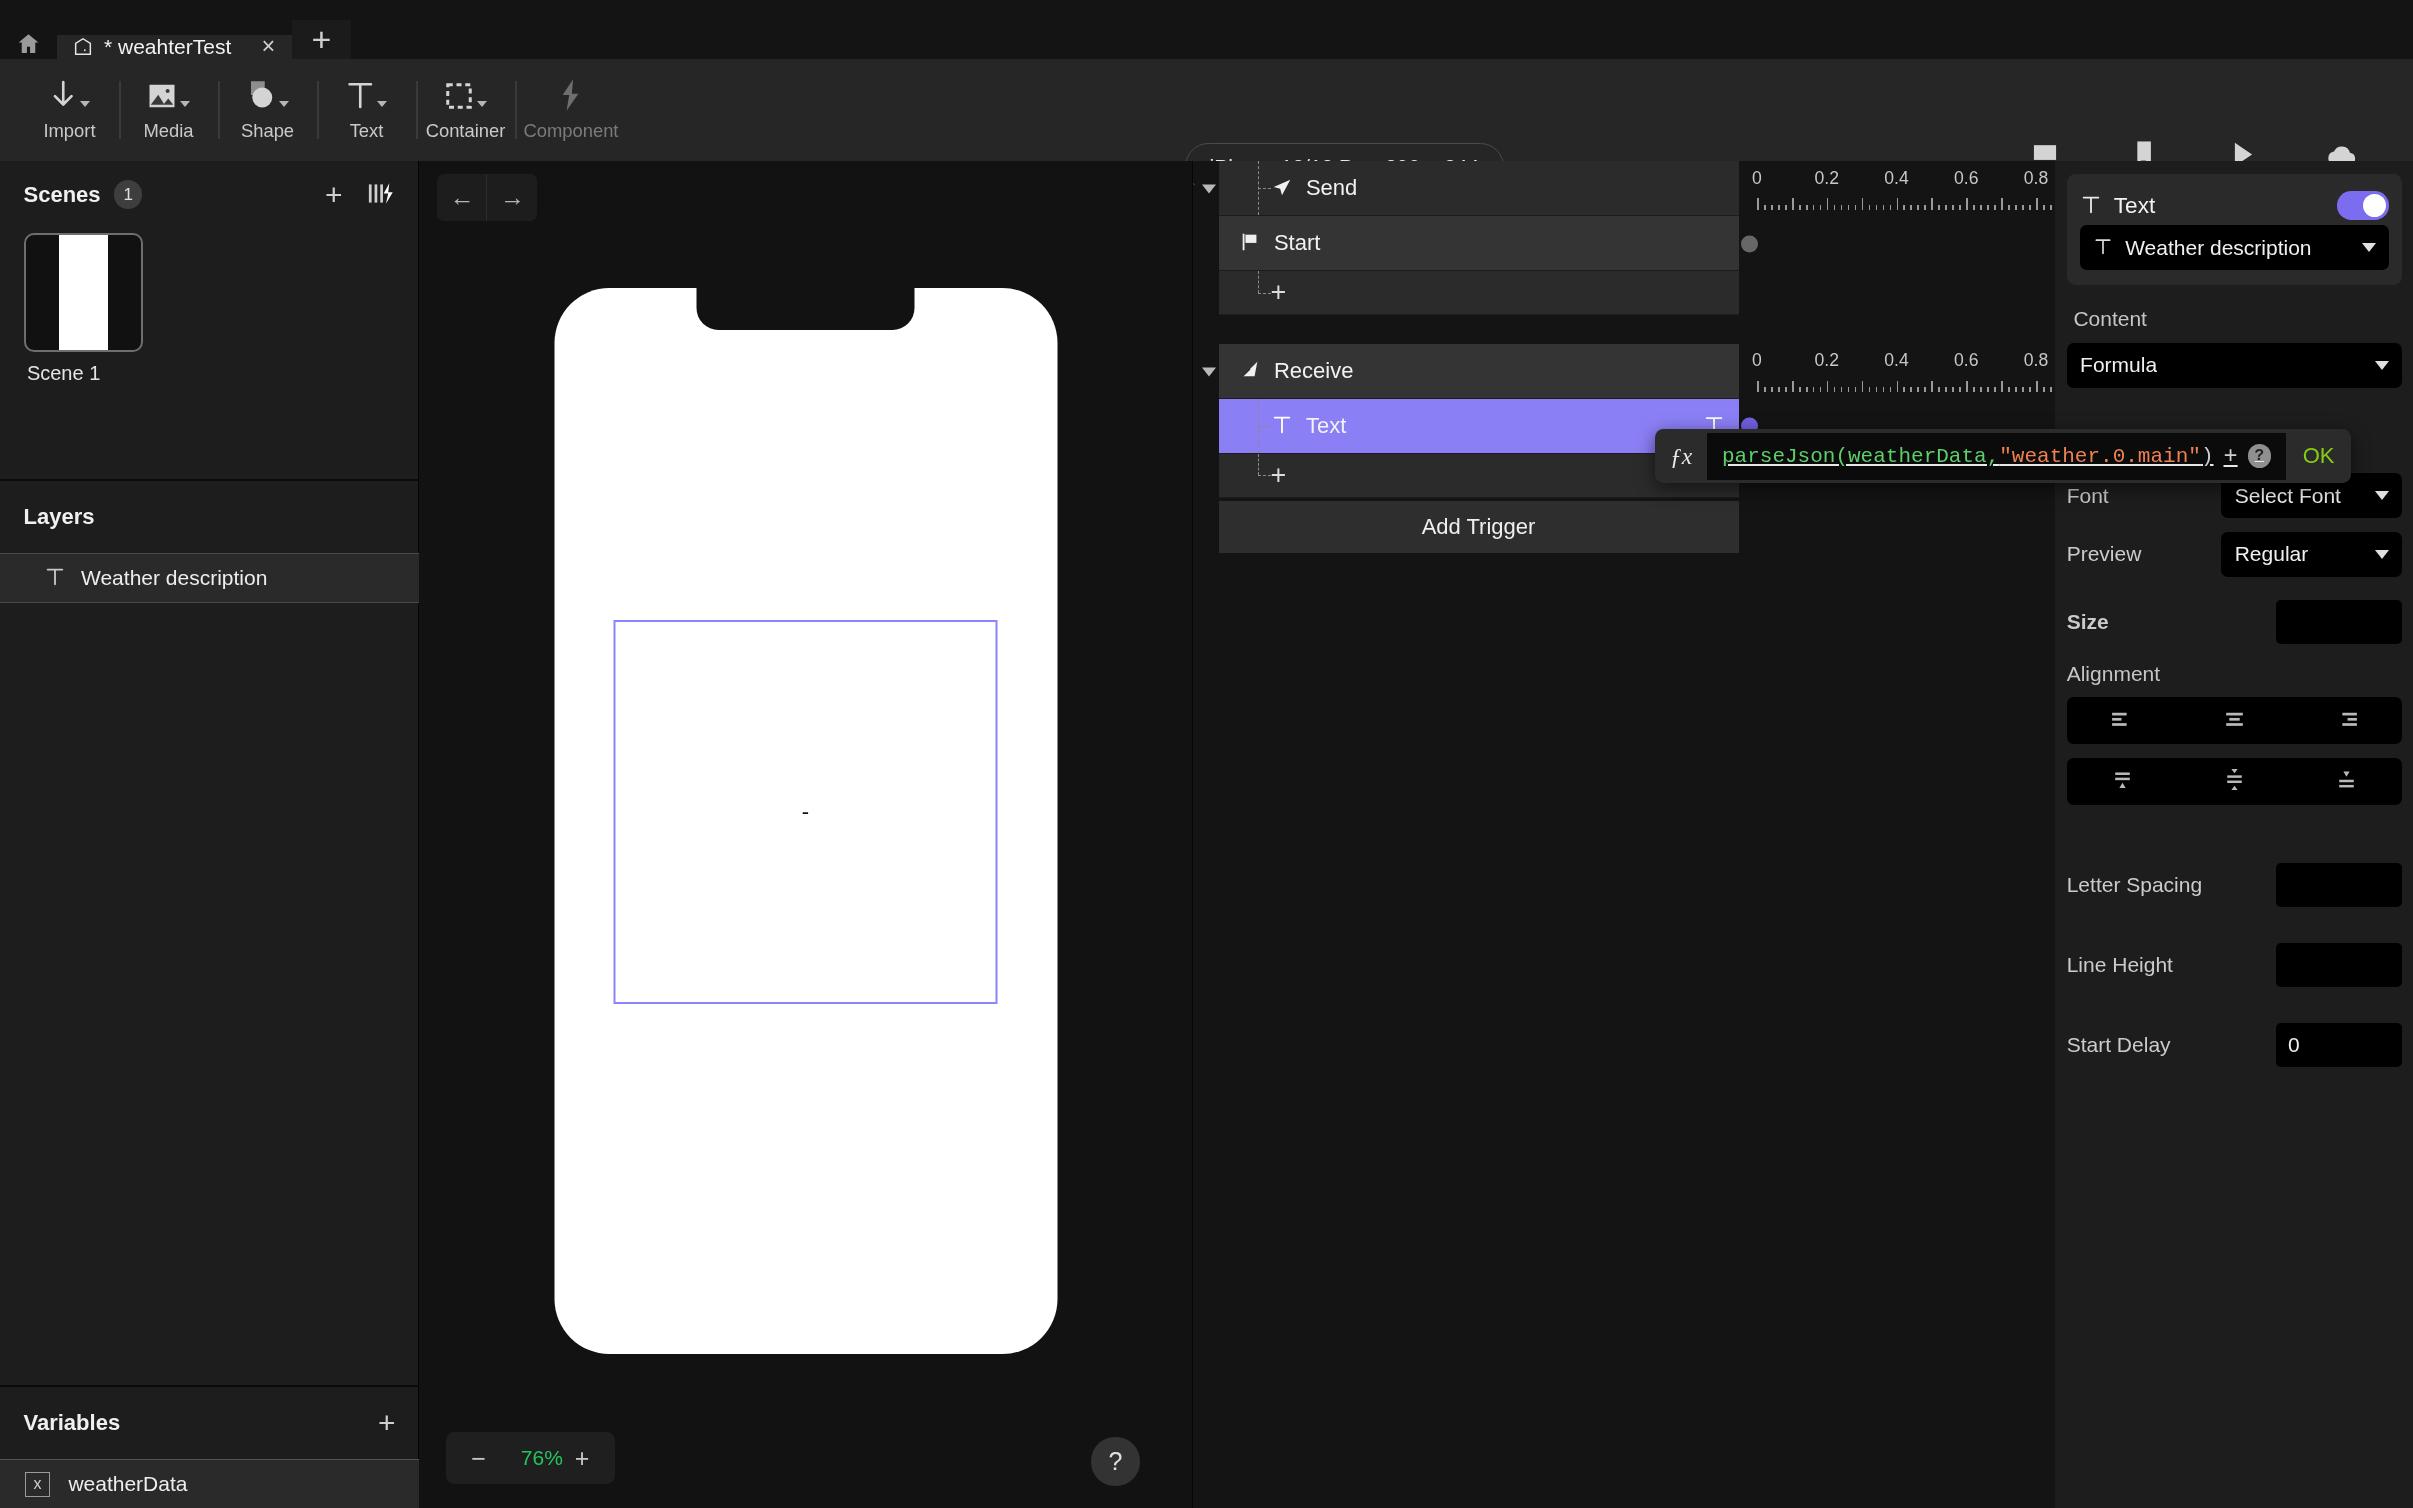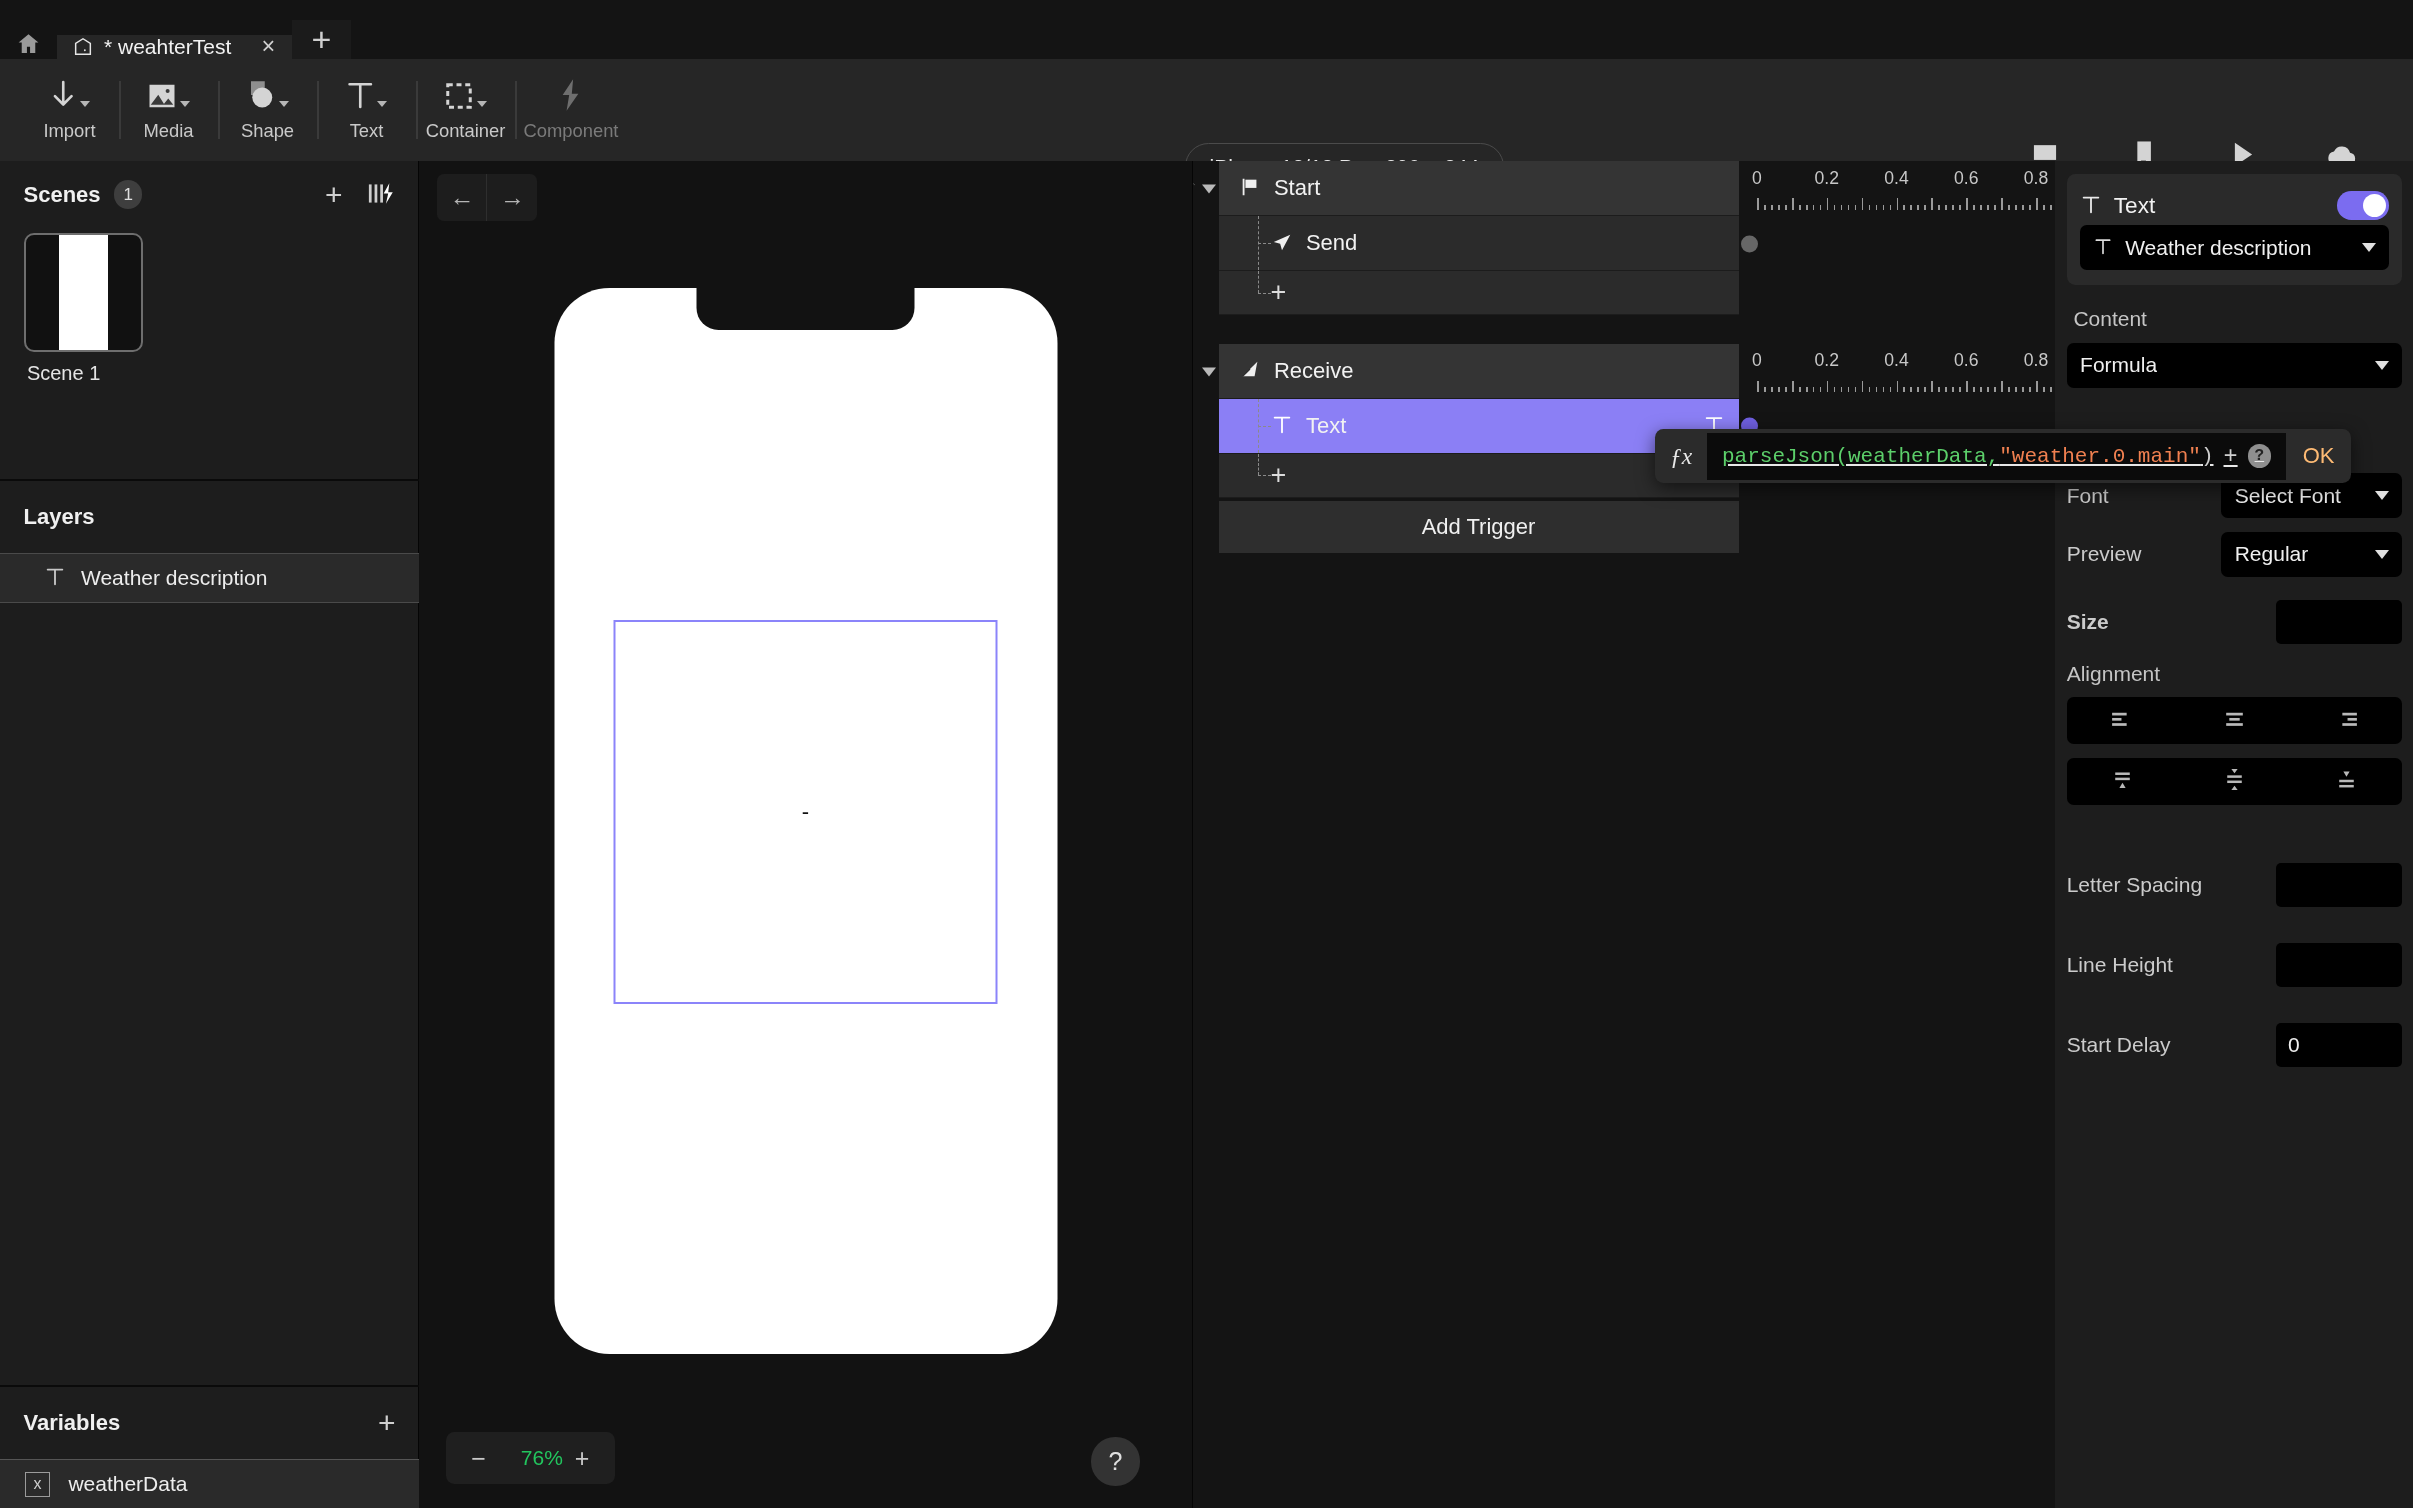--- a/index.html
+++ b/index.html
@@ -268,21 +268,21 @@
   .f-orange { color: #f08050; }
   .f-grey { color: #cfcfcf; }
   .f-plus { color: #cfcfcf; font-size: 23.5px; }
   .help-dot {
     width: 23.5px; height: 23.5px; border-radius: 11.7px; background: #8f8f8f;
     color: #222; font-size: 16px; font-weight: bold; display: flex;
     align-items: center; justify-content: center; cursor: pointer;
   }
   .ok-btn {
     width: 65px; height: 100%; display: flex; align-items: center;
-    justify-content: center; font-size: 22px; color: #fdba74; cursor: pointer;
+    justify-content: center; font-size: 22px; color: #84cc16; cursor: pointer;
   }
 
   
   .right-panel {
     position: absolute; left: 2055px; top: 161px; width: 359px; height: 1348px;
     background: #1d1d1d;
   }
   .prop-card {
     margin: 13.4px 11.7px 0 11.7px; background: #2a2a2a; border-radius: 8.4px;
     padding: 11.7px 13.4px 15px 13.4px;
@@ -586,39 +586,39 @@
     <div class="help-fab">
       <span>?</span>
     </div>
   </div>
 
   <div class="trigger-area">
 
     <div class="tgroup">
       <div class="disclose" style="top:28px;"></div>
 
+      <div class="trow child">
+        <span class="tree-line"></span>
+        <span class="tree-stub"></span>
+        <span>
+          <svg width="22" height="22" viewBox="0 0 24 24">
+              <path d="M21 4 L3 12 L10 14 L12 21 Z" fill="#f0f0f0"></path>
+            </svg>
+        </span>
+        <span class="tlabel">Send</span>
+      </div>
+
       <div class="trow header">
         <span>
           <svg width="22" height="22" viewBox="0 0 24 24">
               <rect x="4" y="3" width="2" height="18" fill="#f0f0f0"></rect>
               <path d="M7 4 H19 L19 13 H7 Z" fill="#f0f0f0"></path>
             </svg>
         </span>
         <span class="tlabel">Start</span>
-      </div>
-
-      <div class="trow child">
-        <span class="tree-line"></span>
-        <span class="tree-stub"></span>
-        <span>
-          <svg width="22" height="22" viewBox="0 0 24 24">
-              <path d="M21 4 L3 12 L10 14 L12 21 Z" fill="#f0f0f0"></path>
-            </svg>
-        </span>
-        <span class="tlabel">Send</span>
       </div>
 
       <div class="trow addrow">
         <span class="tree-line" style="height:50%;top:0;"></span>
         <span class="tree-stub"></span>
         <span class="plus">+</span>
       </div>
 
       <div class="timeline" style="top:0;">
         <div class="ruler">

